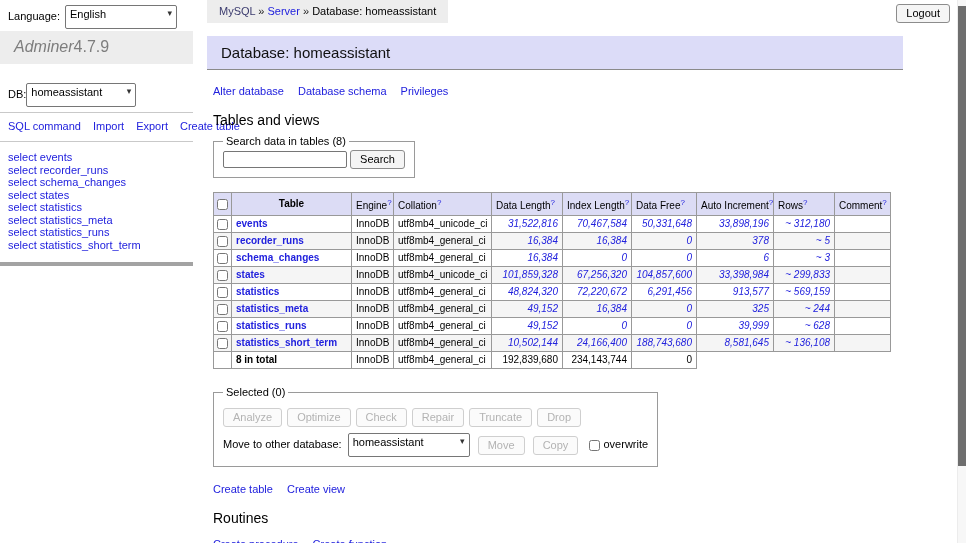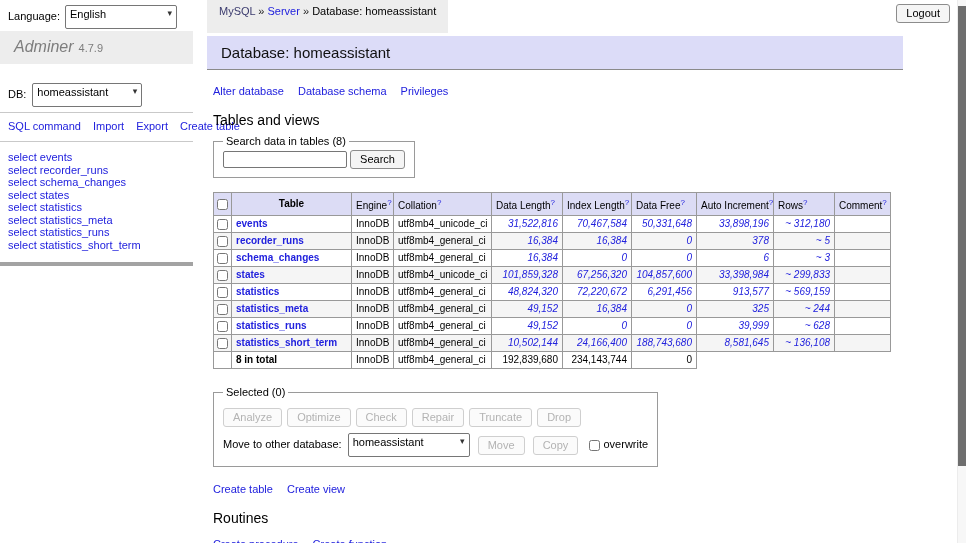--- a/index.html
+++ b/index.html
@@ -11,33 +11,33 @@
   a { color:#2121dd; text-decoration:none; cursor:pointer; }
 
   
   #lang { position:absolute; left:8px; top:5px; }
   #lang label { margin-right:5px; }
   h1#logo {
     position:absolute; left:0; top:31px; width:193px; height:33px;
     margin:0; background:#ededed; padding:7px 0 0 14px;
     font-size:16px; font-weight:normal; font-style:italic; color:#7d7d7d;
   }
-  h1#logo .ver { font-size:11px; font-style:normal; color:#7d7d7d; margin-left:5px; }
+  h1#logo .ver { font-size:16px; font-style:normal; color:#7d7d7d; }
   #menu { position:absolute; left:0; top:64px; width:193px; }
   #menu p { margin:0; }
   .db-row { padding:19px 8px 5px 8px; border-bottom:1px solid #c9c9c9; }
-  .db-row label { margin-right:6px; }
+  .db-row label { }
   .menu-actions { padding:7px 40px 8px 8px; border-bottom:1px solid #c9c9c9; line-height:13px; }
   .menu-actions a { margin-right:12px; white-space:nowrap; }
   .table-list { padding:9px 8px 11px 8px; border-bottom:4px solid #a3a3a3; }
   .table-list a { display:block; line-height:12.5px; white-space:nowrap; }
 
   
   #breadcrumb {
-    position:absolute; left:207px; top:0; height:33px; line-height:23px;
+    position:absolute; left:207px; top:0; height:23px; line-height:23px;
     background:#ededed; padding:0 12px; white-space:nowrap;
   }
   #breadcrumb .bc-sep { color:#222; }
   #breadcrumb .visited { color:#3b3b6e; }
   #logout-area { position:absolute; right:16px; top:4px; }
 
   
   .btn {
     font-family:inherit; font-size:11px; color:#000;
     background:#f5f5f5; border:1px solid #8c8c8c; border-radius:3px;

